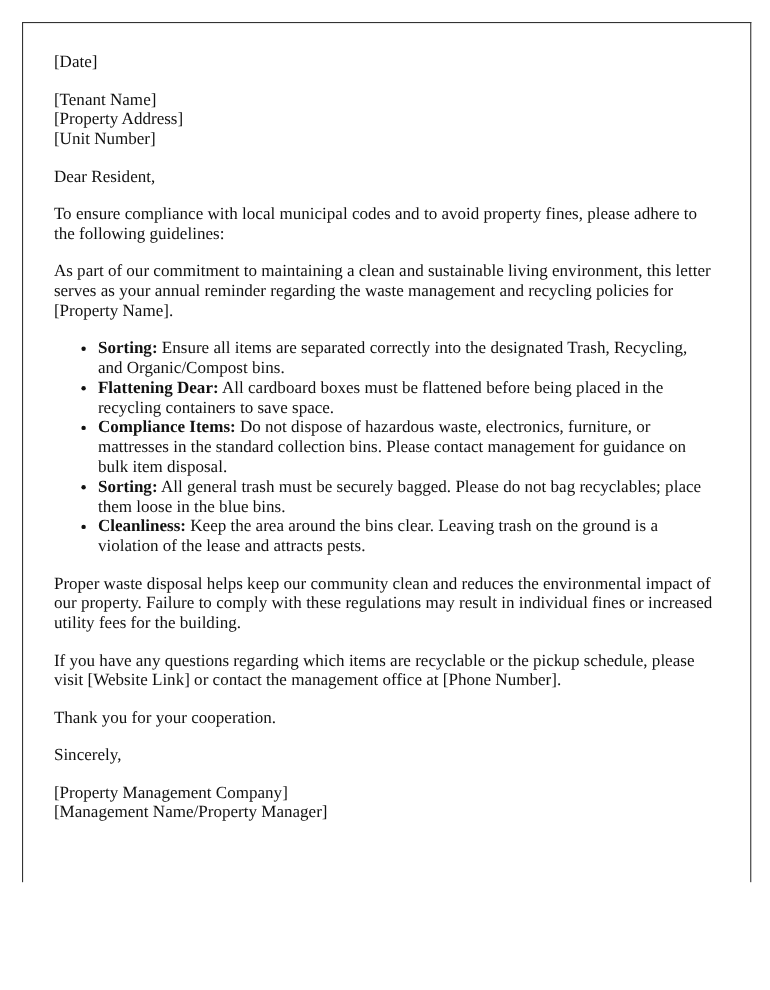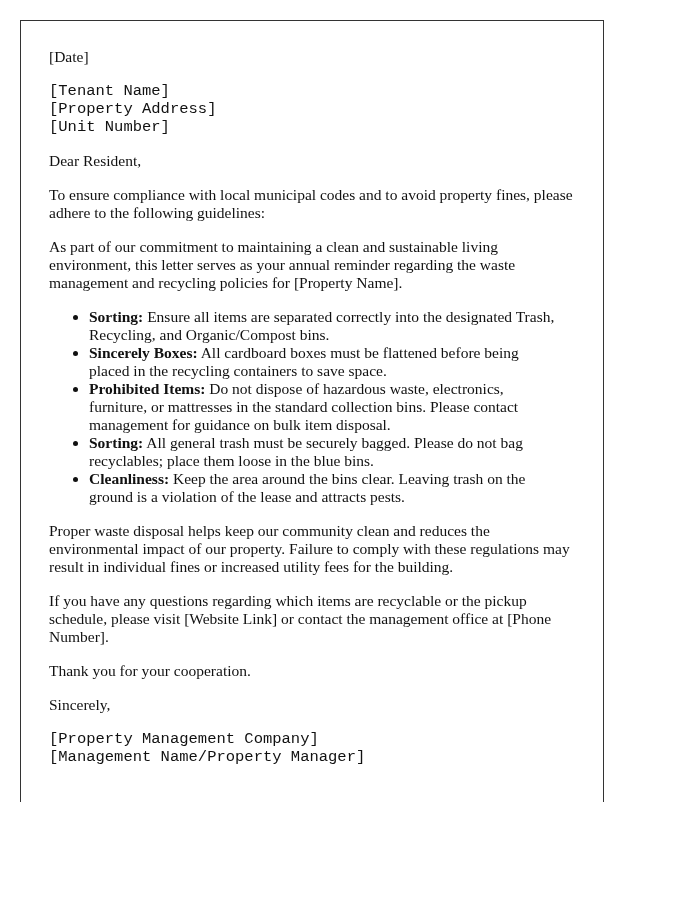--- a/index.html
+++ b/index.html
@@ -1,35 +1,35 @@
 <!DOCTYPE html>
 <html><head>
   <meta charset="utf-8">
   <style>
     html, body { margin: 0; padding: 0; background: #ffffff; }
     body { width: 700px; height: 900px; position: relative; overflow: hidden; }
     .letter {
       position: absolute;
       left: 20px;
       top: 20px;
-      width: 584px;
+      width: 663px;
       height: 782px;
       border-left: 1px solid #333;
       border-right: 1px solid #333;
       border-top: 1px solid #333;
       box-sizing: border-box;
       padding: 27px 28px 0 28px;
       font-family: "Liberation Serif", "DejaVu Serif", serif;
       font-size: 15.5px;
       line-height: 18px;
       color: #111;
     }
     .letter p { margin: 0 0 16px 0; }
     .block { margin: 0 0 16px 0; }
-    .block div { display: block; font-family: Liberation Mono, monospace; }
+    .block div { display: block; }
     .subject { font-weight: bold; }
     ul { margin: 0 16px 16px 0; padding-left: 40px; }
     li { margin: 0; padding: 0; }
     li b { font-weight: bold; }
   </style>
 </head>
 <body>
 
 <div class="letter">
   <p>[Date]</p>
@@ -42,22 +42,22 @@
 
 
   <p>Dear Resident,</p>
 
   <p>To ensure compliance with local municipal codes and to avoid property fines, please adhere to the following guidelines:</p>
 
   <p>As part of our commitment to maintaining a clean and sustainable living environment, this letter serves as your annual reminder regarding the waste management and recycling policies for [Property Name].</p>
 
   <ul>
     <li><b>Sorting:</b><span> Ensure all items are separated correctly into the designated Trash, Recycling, and Organic/Compost bins.</span></li>
-    <li><b>Sincerely Boxes:</b><span> All cardboard boxes must be flattened before being placed in the recycling containers to save space.</span></li>
-    <li><b>Prohibited Items:</b><span> Do not dispose of hazardous waste, electronics, furniture, or mattresses in the standard collection bins. Please contact management for guidance on bulk item disposal.</span></li>
+    <li><b>Flattening Dear:</b><span> All cardboard boxes must be flattened before being placed in the recycling containers to save space.</span></li>
+    <li><b>Compliance Items:</b><span> Do not dispose of hazardous waste, electronics, furniture, or mattresses in the standard collection bins. Please contact management for guidance on bulk item disposal.</span></li>
     <li><b>Sorting:</b><span> All general trash must be securely bagged. Please do not bag recyclables; place them loose in the blue bins.</span></li>
     <li><b>Cleanliness:</b><span> Keep the area around the bins clear. Leaving trash on the ground is a violation of the lease and attracts pests.</span></li>
   </ul>
 
   <p>Proper waste disposal helps keep our community clean and reduces the environmental impact of our property. Failure to comply with these regulations may result in individual fines or increased utility fees for the building.</p>
 
   <p>If you have any questions regarding which items are recyclable or the pickup schedule, please visit [Website Link] or contact the management office at [Phone Number].</p>
 
   <p>Thank you for your cooperation.</p>
 

